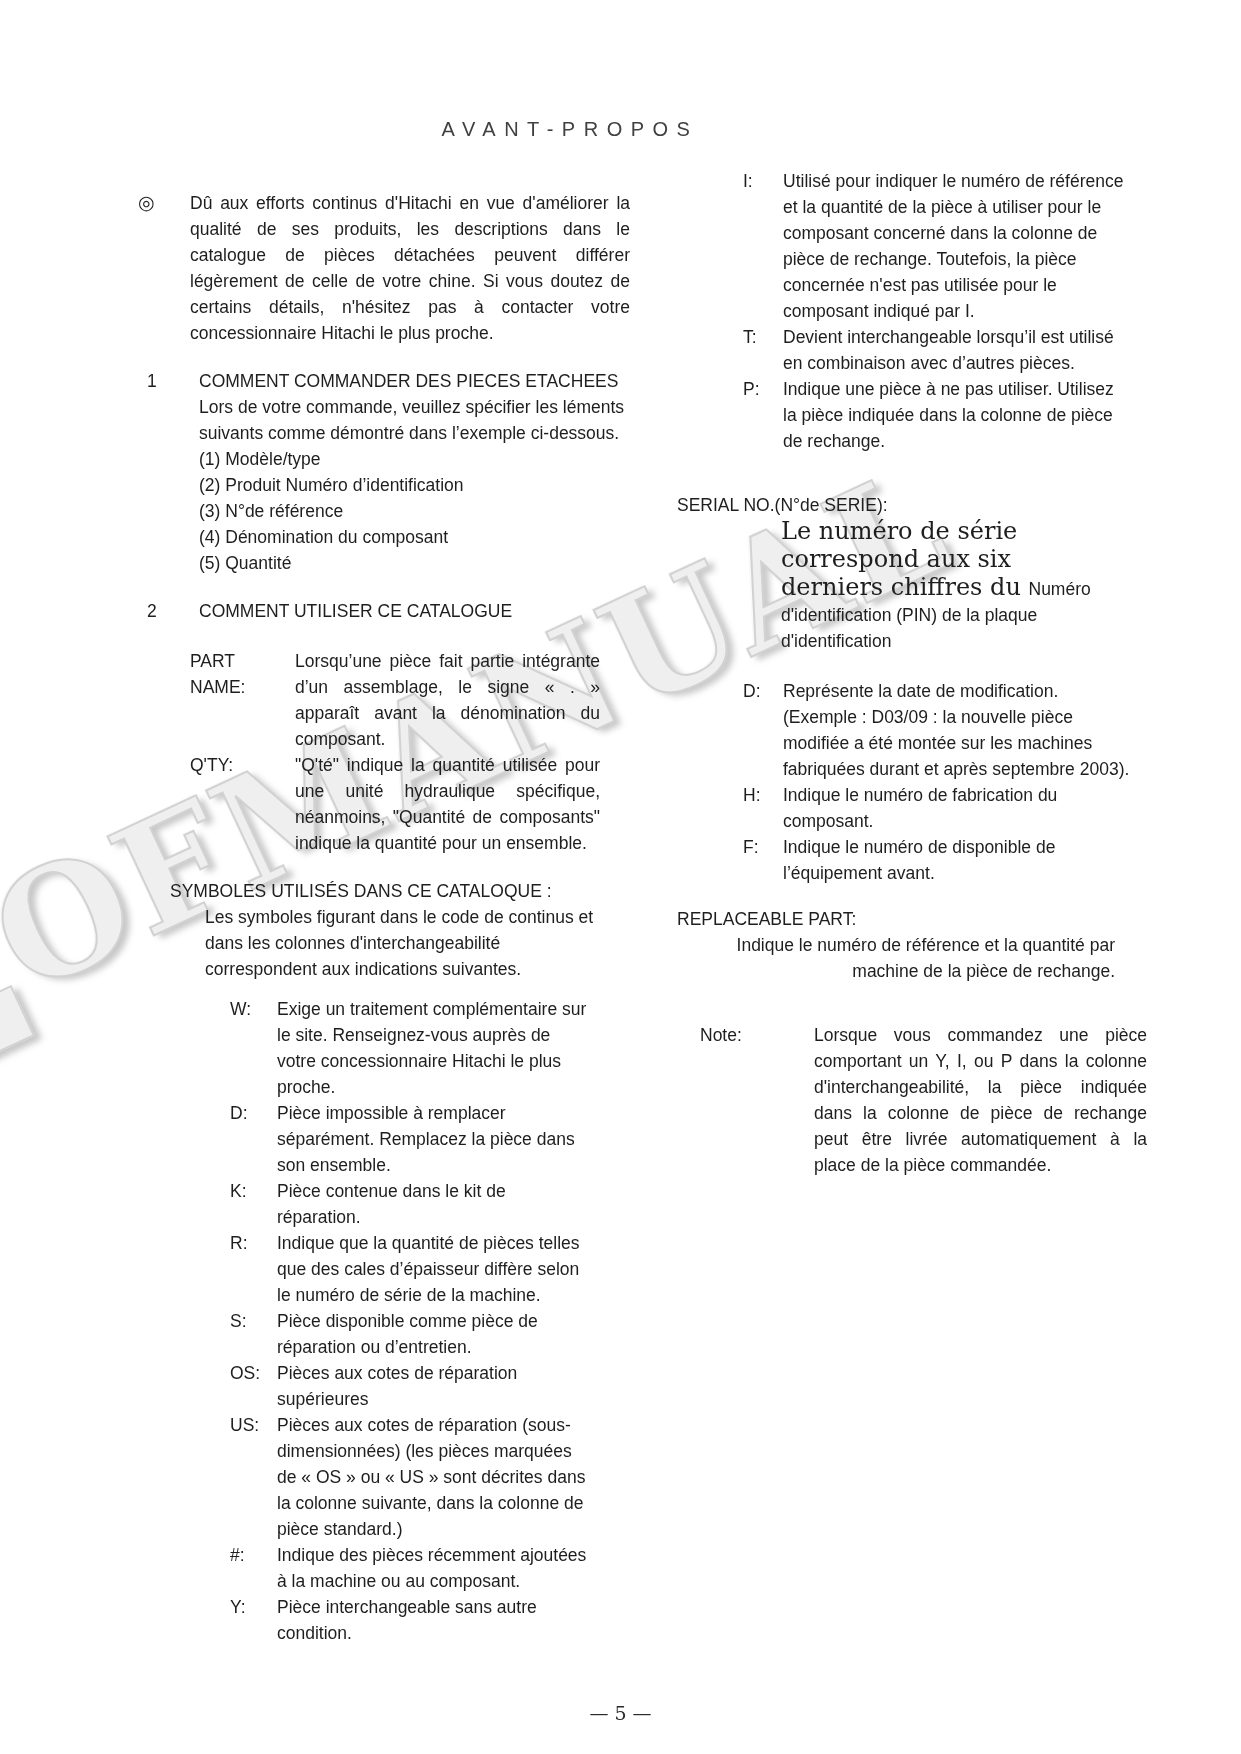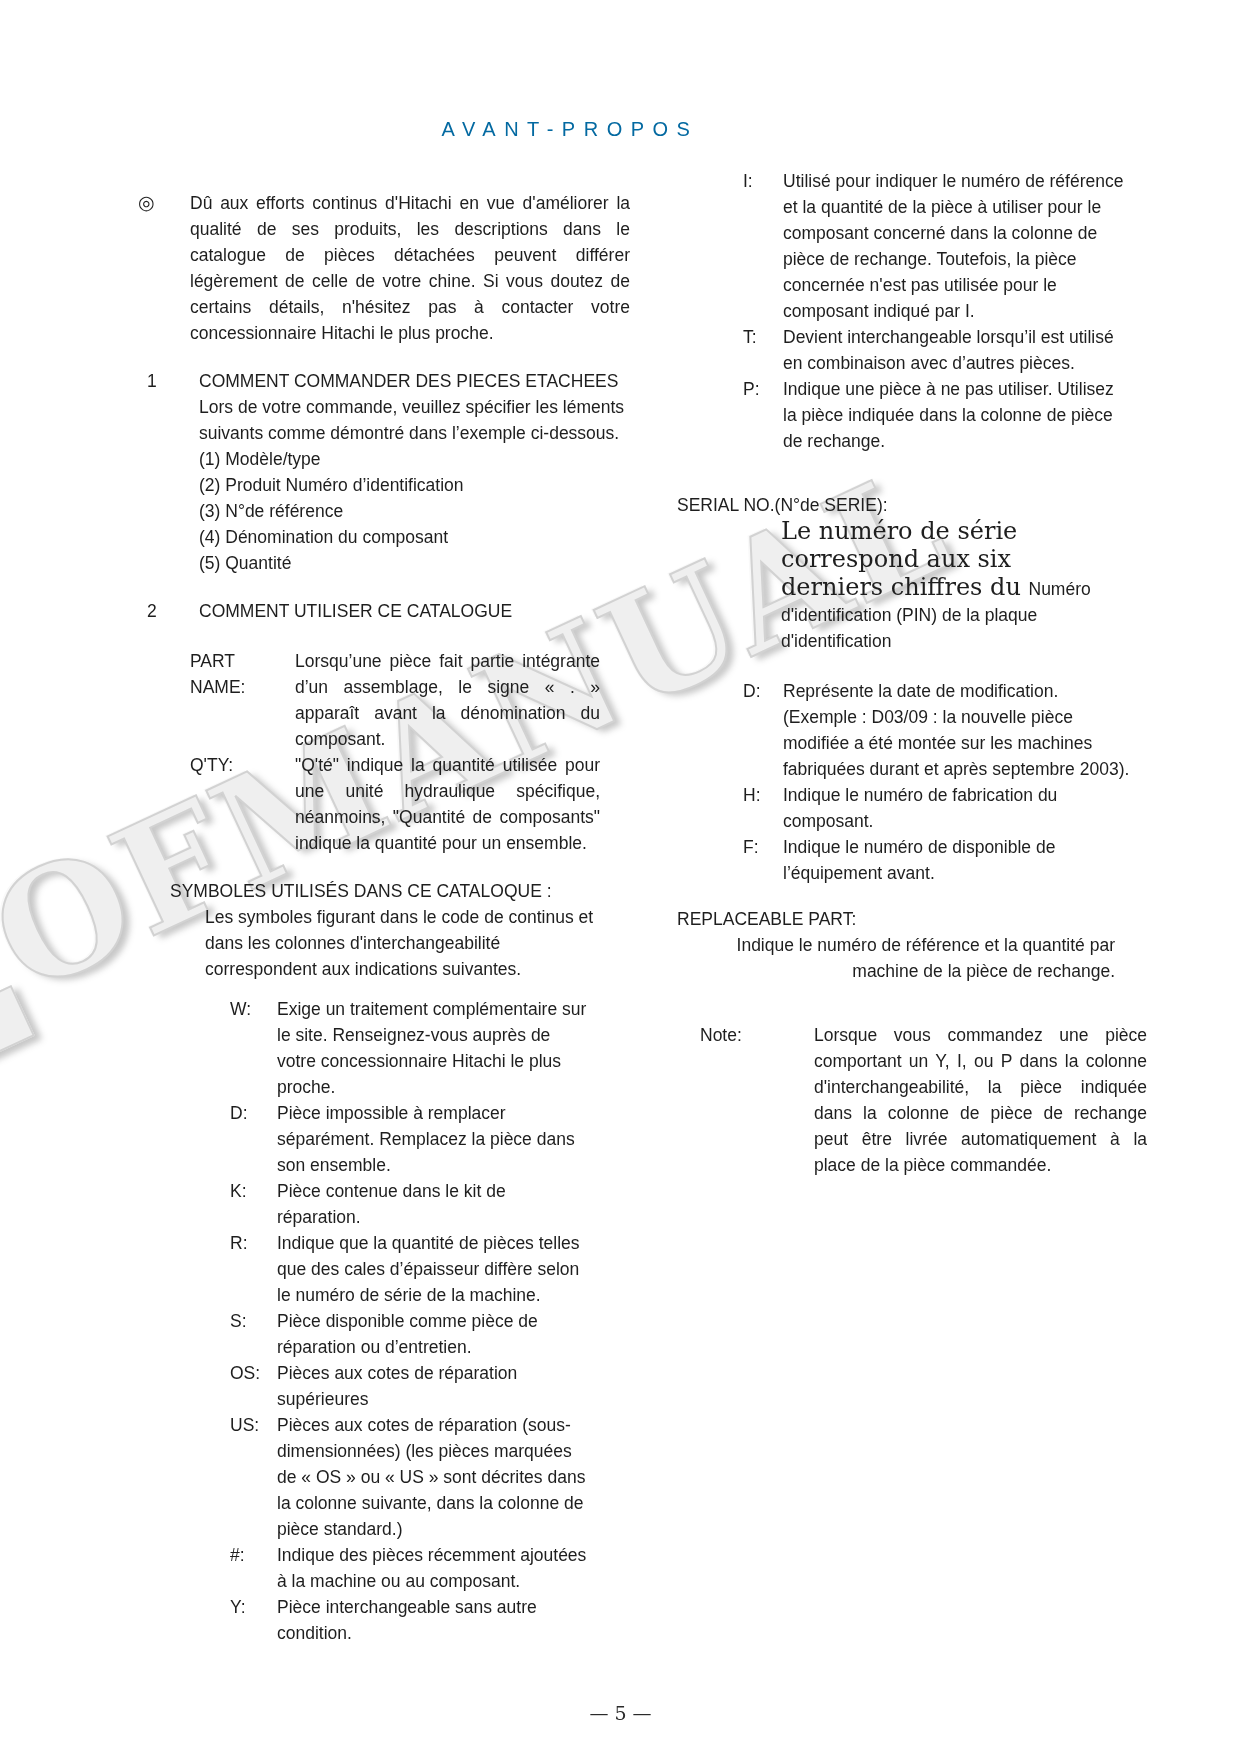--- a/index.html
+++ b/index.html
@@ -26,21 +26,21 @@
     background:#efefef; border:2px solid #d2d2d2;
     box-shadow:5px 6px 6px rgba(130,130,130,0.45);
     transform:rotate(-25deg); pointer-events:none;
   }
 
   .layer { position:relative; z-index:1; }
 
   
   .title {
     position:absolute; top:116px; left:130px; width:880px;
-    text-align:center; font-size:20px; letter-spacing:8.5px; color:#0369a1;
+    text-align:center; font-size:20px; letter-spacing:8.5px; color:#404040;
   }
   .footer {
     position:absolute; top:1700px; left:0; width:1241px; text-align:center;
     font-family:"DejaVu Serif", serif; font-size:19px; color:#2a2a2a;
   }
 
   
   .col-left  { position:absolute; left:133px; top:190px; width:500px; }
   .col-right { position:absolute; left:677px; top:168px; width:470px; }
 

